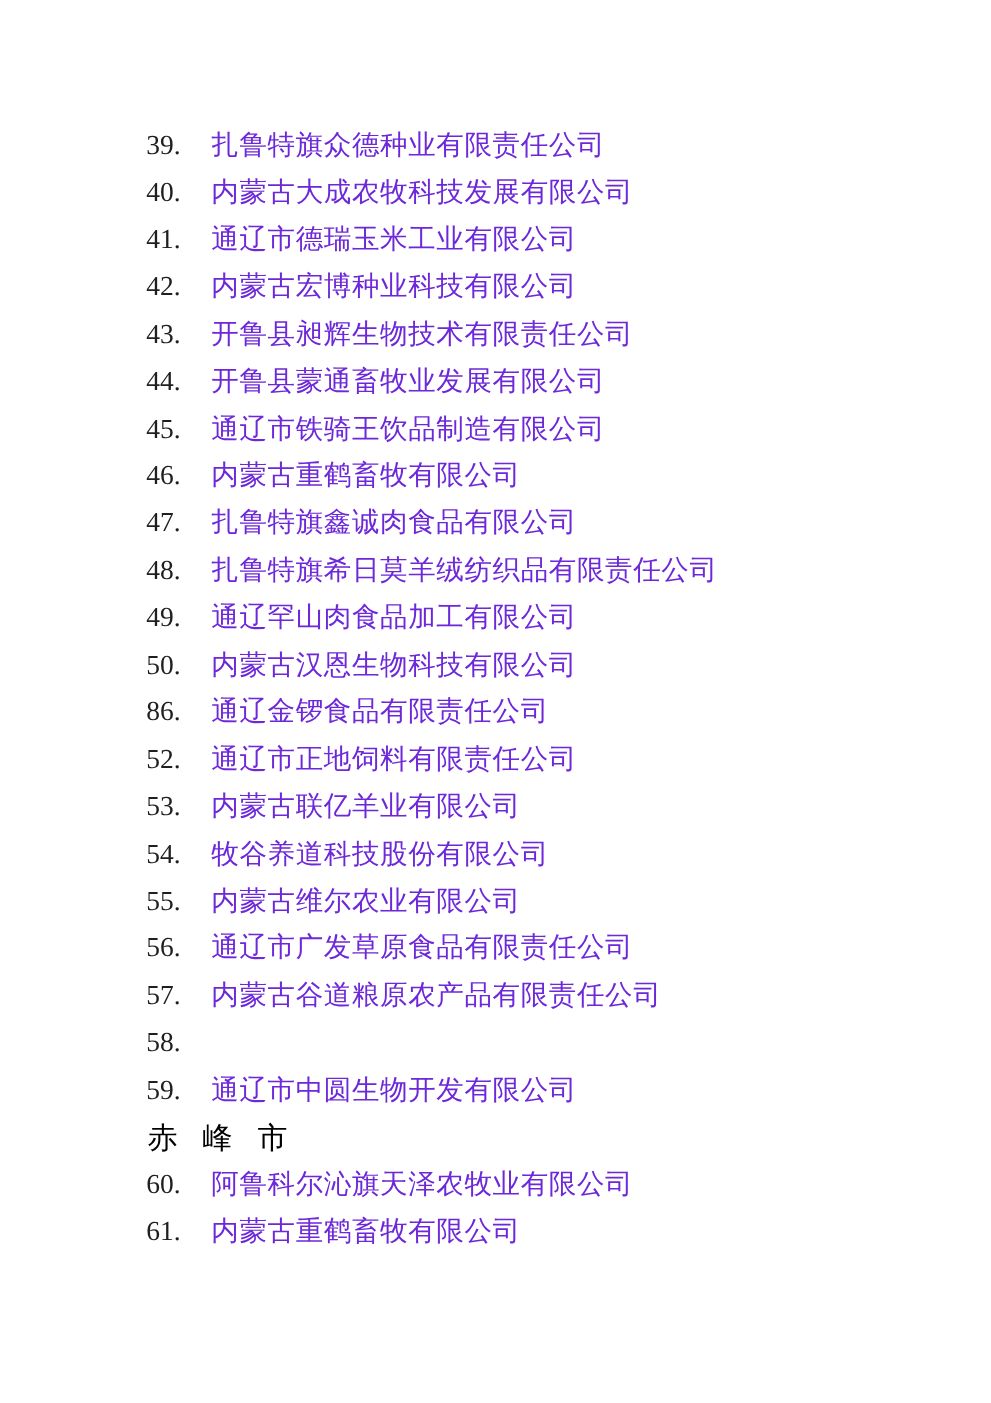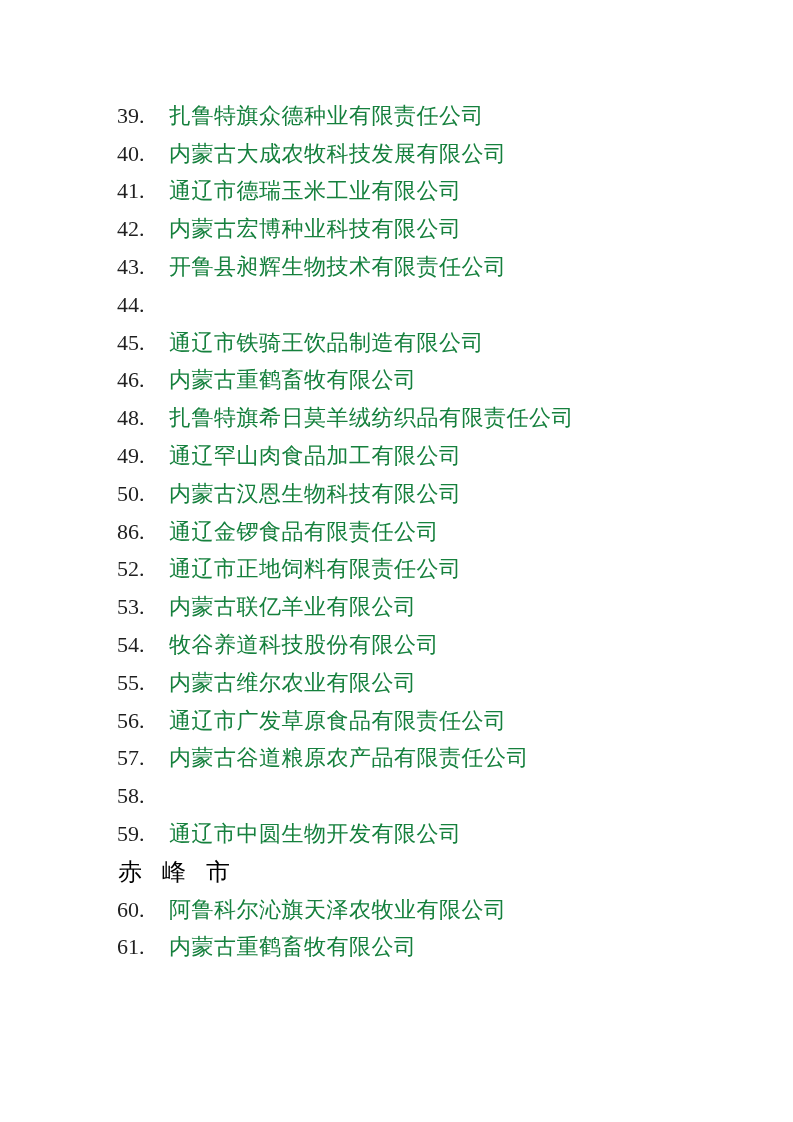--- a/index.html
+++ b/index.html
@@ -31,21 +31,21 @@
     display: inline-block;
     margin-left: 117px;
     width: 52px;
     font-size: 22px;
     color: #1f1f1f;
     flex: 0 0 auto;
   }
   .company-name {
     font-size: 22px;
     letter-spacing: 0.5px;
-    color: #15803d;
+    color: #6d28d9;
   }
   .section-title {
     margin-left: 118px;
     font-family: "Liberation Sans", "DejaVu Sans", sans-serif;
     font-weight: normal;
     font-size: 24px;
     letter-spacing: 20px;
     color: #000000;
   }
 </style>
@@ -69,28 +69,33 @@
       <div class="row">
         <span class="item-number">42.</span>
         <span class="company-name">内蒙古宏博种业科技有限公司</span>
       </div>
       <div class="row">
         <span class="item-number">43.</span>
         <span class="company-name">开鲁县昶辉生物技术有限责任公司</span>
       </div>
       <div class="row">
         <span class="item-number">44.</span>
+        <span class="company-name">开鲁县蒙通畜牧业发展有限公司</span>
       </div>
       <div class="row">
         <span class="item-number">45.</span>
         <span class="company-name">通辽市铁骑王饮品制造有限公司</span>
       </div>
       <div class="row">
         <span class="item-number">46.</span>
         <span class="company-name">内蒙古重鹤畜牧有限公司</span>
+      </div>
+      <div class="row">
+        <span class="item-number">47.</span>
+        <span class="company-name">扎鲁特旗鑫诚肉食品有限公司</span>
       </div>
       <div class="row">
         <span class="item-number">48.</span>
         <span class="company-name">扎鲁特旗希日莫羊绒纺织品有限责任公司</span>
       </div>
       <div class="row">
         <span class="item-number">49.</span>
         <span class="company-name">通辽罕山肉食品加工有限公司</span>
       </div>
       <div class="row">

